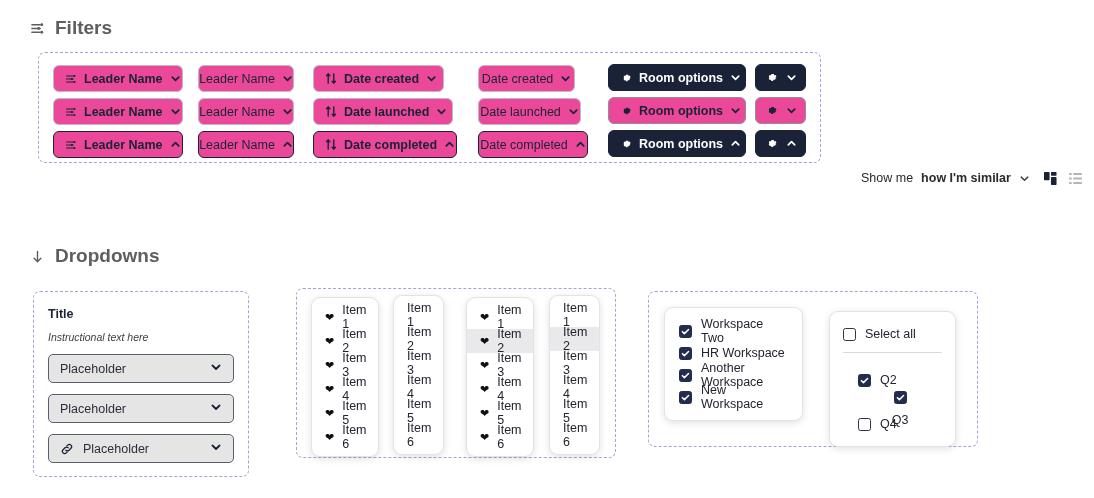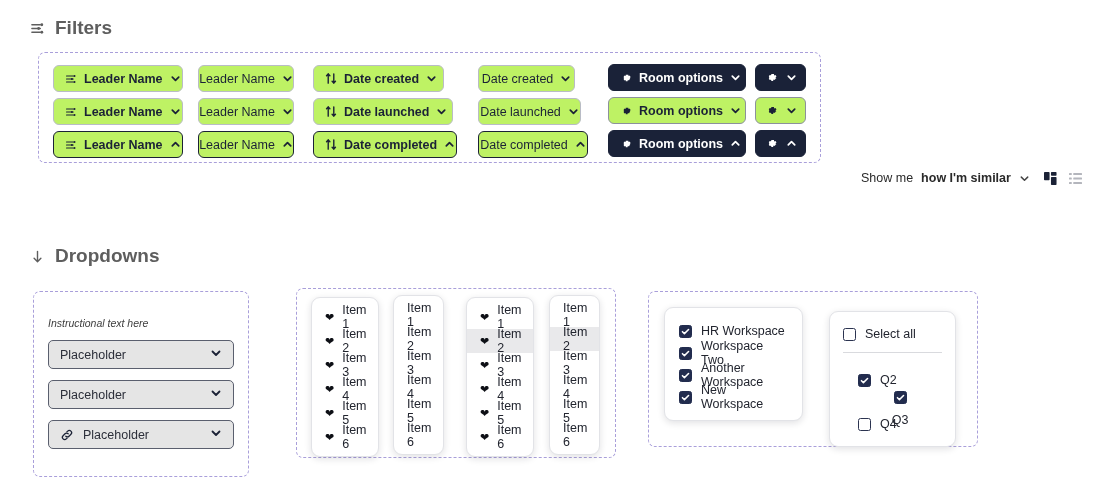--- a/index.html
+++ b/index.html
@@ -44,21 +44,21 @@
 
   
   .fbtn {
     box-sizing: border-box;
     display: inline-flex;
     align-items: center;
     height: 27px;
     border-radius: 6px;
     font-size: 12.5px;
     font-weight: bold;
-    background: #bef264;
+    background: #ec4899;
     border: 1px solid #b9bcc6;
     color: #1b2236;
     padding: 0 11px;
     gap: 7px;
     white-space: nowrap;
     cursor: pointer;
   }
   .fbtn.plain { font-weight: normal; justify-content: center; }
   .fbtn.strong { border: 1.6px solid #1b2236; }
   .fbtn.dark {
@@ -441,20 +441,21 @@
     <svg width="15" height="15" viewBox="0 0 16 16" fill="none" stroke="currentColor" stroke-width="1.5" stroke-linecap="round" stroke-linejoin="round">
       <path d="M8 2.5v11M8 13.5l-3.6-3.6M8 13.5l3.6-3.6"></path>
     </svg>
   </span>
   <span>Dropdowns</span>
 </div>
 
 <div class="abs dashed" style="left:33px; top:291px; width:216px; height:186px;"></div>
 
 <div class="abs" style="left:48px; top:307px; width:186px;">
+  <div class="sel-title">Title</div>
   <div class="sel-sub">Instructional text here</div>
   <div class="selbox" style="margin-top:11px;">
     <span>Placeholder</span>
     <span class="chev">
       <svg width="12" height="12" viewBox="0 0 12 12" fill="none" stroke="currentColor" stroke-width="1.8" stroke-linecap="round" stroke-linejoin="round">
           <path d="M2.5 4.5L6 8l3.5-3.5"></path>
         </svg>
     </span>
   </div>
   <div class="selbox" style="margin-top:11px;">
@@ -581,29 +582,29 @@
 
 <div class="abs dashed" style="left:648px; top:291px; width:330px; height:156px;"></div>
 
 <div class="abs card" style="left:664px; top:307px; width:139px; padding:12px 14px;">
   <div class="cbrow">
     <span class="cbox on">
       <svg width="9" height="9" viewBox="0 0 10 10" fill="none" stroke="#ffffff" stroke-width="1.7" stroke-linecap="round" stroke-linejoin="round">
           <path d="M1.6 5.2l2.2 2.2L8.4 2.8"></path>
         </svg>
     </span>
-    <span>HR Workspace</span>
+    <span>Workspace Two</span>
   </div>
   <div class="cbrow">
     <span class="cbox on">
       <svg width="9" height="9" viewBox="0 0 10 10" fill="none" stroke="#ffffff" stroke-width="1.7" stroke-linecap="round" stroke-linejoin="round">
           <path d="M1.6 5.2l2.2 2.2L8.4 2.8"></path>
         </svg>
     </span>
-    <span>Workspace Two</span>
+    <span>HR Workspace</span>
   </div>
   <div class="cbrow">
     <span class="cbox on">
       <svg width="9" height="9" viewBox="0 0 10 10" fill="none" stroke="#ffffff" stroke-width="1.7" stroke-linecap="round" stroke-linejoin="round">
           <path d="M1.6 5.2l2.2 2.2L8.4 2.8"></path>
         </svg>
     </span>
     <span>Another Workspace</span>
   </div>
   <div class="cbrow">

